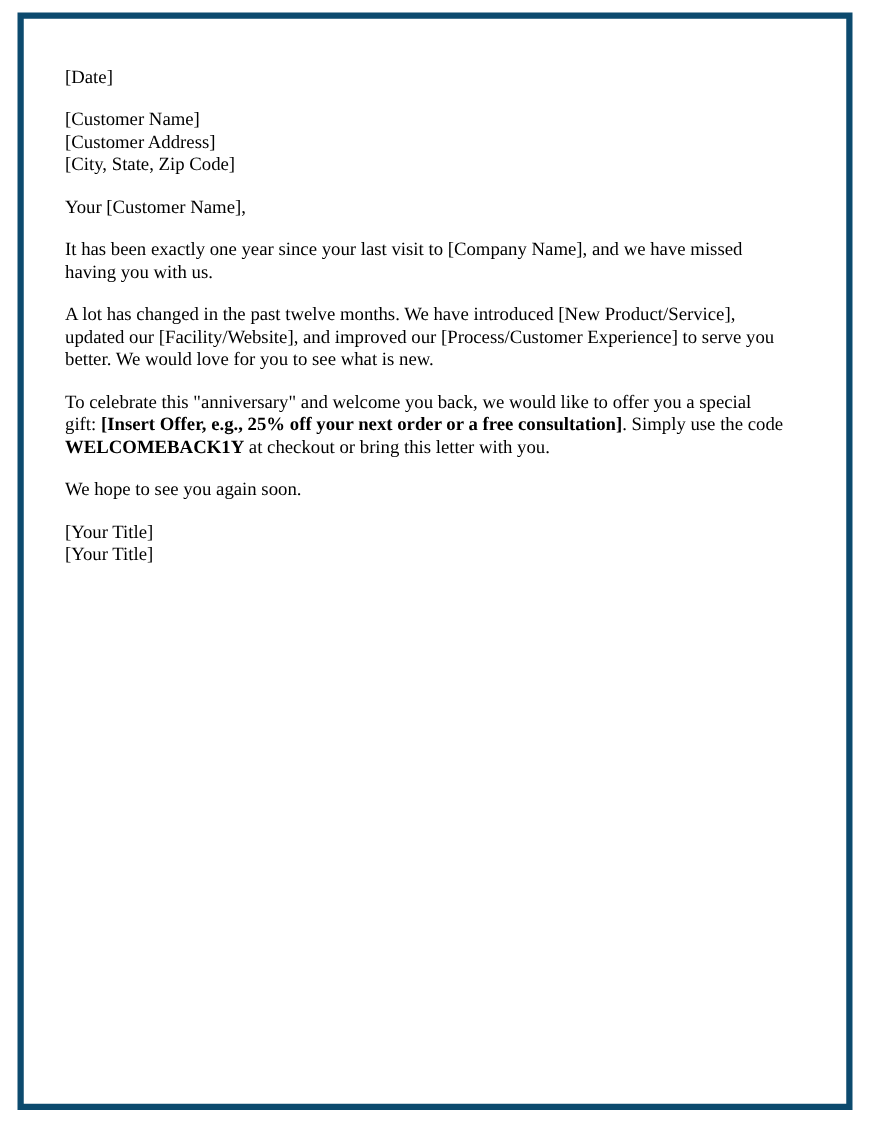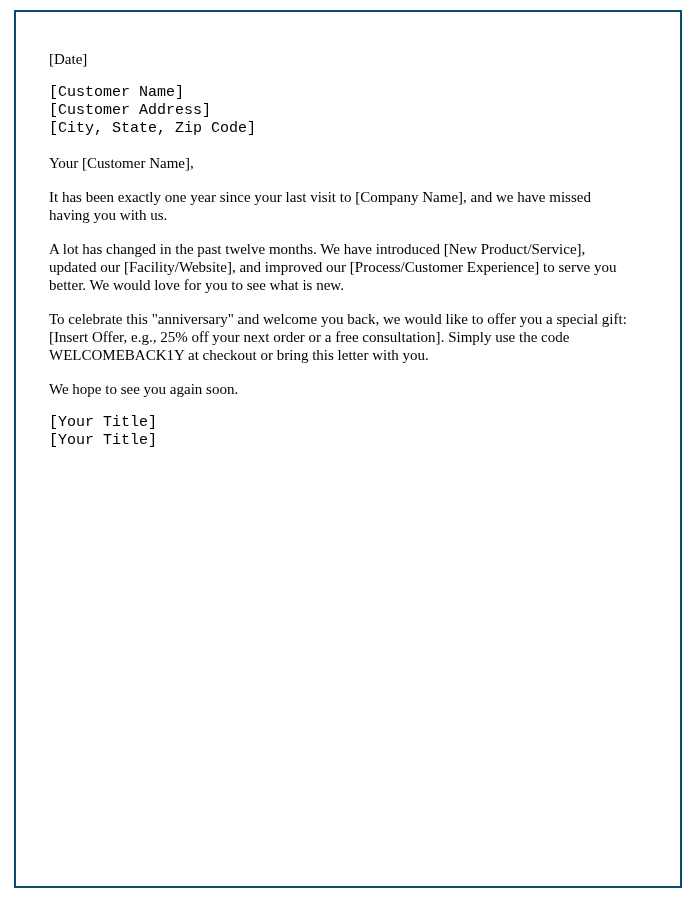--- a/index.html
+++ b/index.html
@@ -13,38 +13,37 @@
       position: relative;
       font-family: "Liberation Serif", serif;
       color: #000000;
     }
     .page {
       position: absolute;
       left: 14px;
       top: 10px;
       width: 668px;
       height: 878px;
-      border: 2px solid #0c4a6e;
+      border: 5px solid #0c4a6e;
       box-sizing: border-box;
       background: #ffffff;
     }
     .content {
       padding: 38px 50px 0 33px;
       font-size: 15px;
       line-height: 18px;
     }
     .block {
       margin: 0 0 16px 0;
     }
     .line {
       display: block;
-      font-family: Liberation Mono, monospace;
     }
     b {
-      font-weight: normal;
+      font-weight: bold;
       margin-top: 12px;
     }
   </style>
 </head>
 <body>
 
 <div class="page">
   <div class="content">
 
     <p class="block">[Date]</p>

